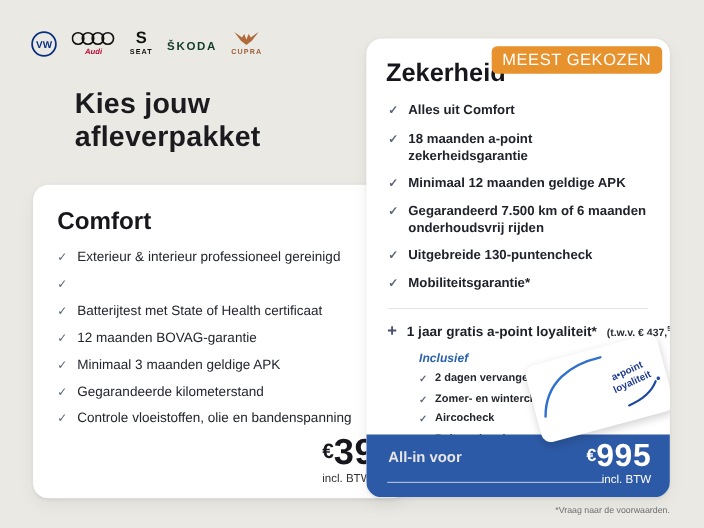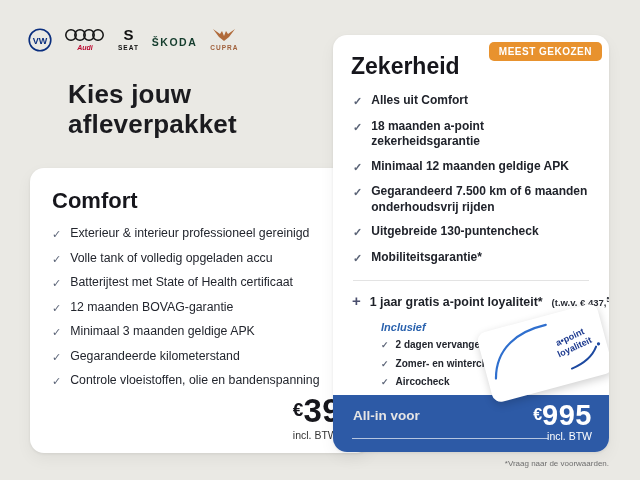--- a/index.html
+++ b/index.html
@@ -39,21 +39,21 @@
   .check{color:#5b6477;font-size:11px;line-height:1.5;flex:0 0 auto;}
 
   .price-block{position:absolute;right:10px;bottom:12px;color:#16161c;}
   .price-line{line-height:1;}
   .euro{font-size:19px;font-weight:600;vertical-align:6px;}
   .price-num{font-size:33px;font-weight:700;letter-spacing:.5px;}
   .price-note{font-size:10.5px;color:#333;margin-top:2px;}
 
   
   .badge{position:absolute;top:7px;right:7px;background:#E8922E;color:#fff;
-    font-size:10px;font-weight:700;letter-spacing:.5px;padding:4px 10px;border-radius:5px;}
+    font-size:15px;font-weight:400;letter-spacing:.5px;padding:4px 10px;border-radius:5px;}
   .divider{border:none;border-top:1px solid #e3e3e3;margin:14px 20px 12px 20px;}
 
   .loyalty-row{display:flex;gap:9px;padding:0 14px 0 19px;align-items:baseline;}
   .plus{color:#4a4f6d;font-size:15px;font-weight:700;line-height:1;}
   .loyalty-title{font-size:12.4px;font-weight:700;color:#1d2027;white-space:nowrap;}
   .loyalty-value{font-size:9.5px;font-weight:600;color:#2a2d35;white-space:nowrap;}
   .loyalty-value sup{font-size:6.5px;}
 
   .inclusief-label{color:#2a62ae;font-size:11px;font-weight:700;margin:12px 0 6px 48px;font-style:italic;}
   ul.subchecks{list-style:none;margin:0;padding:0 0 0 48px;}
@@ -118,21 +118,20 @@
 
   <div class="card comfort">
     <div class="card-title">Comfort</div>
     <ul class="checks">
       <li>
           <span class="check">✓</span>
           <span>Exterieur &amp; interieur professioneel gereinigd</span>
         </li>
       <li>
           <span class="check">✓</span>
-          <span>Volle tank of volledig opgeladen accu</span>
         </li>
       <li>
           <span class="check">✓</span>
           <span>Batterijtest met State of Health certificaat</span>
         </li>
       <li>
           <span class="check">✓</span>
           <span>12 maanden BOVAG-garantie</span>
         </li>
       <li>

